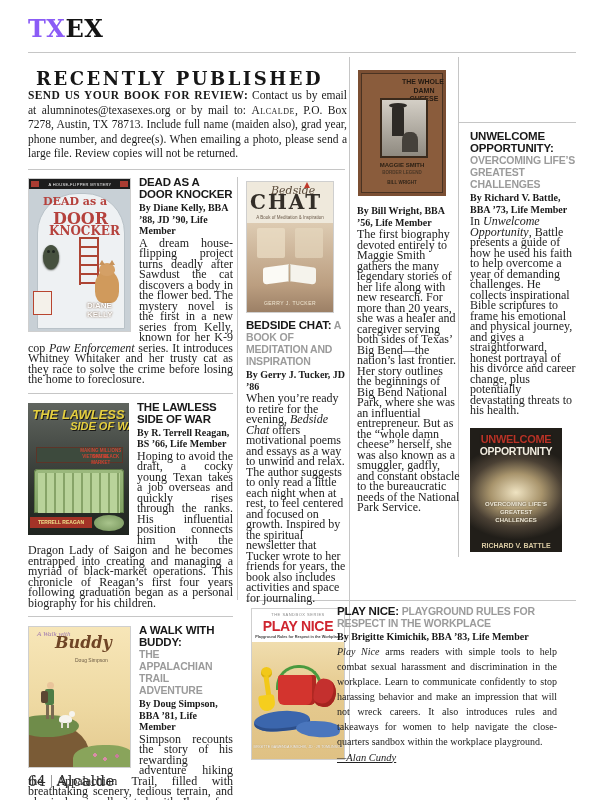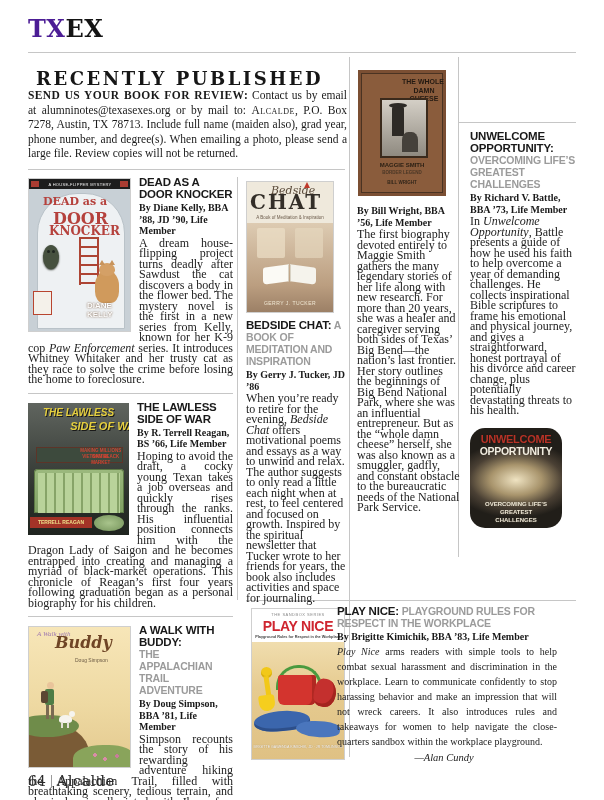--- a/index.html
+++ b/index.html
@@ -2,21 +2,21 @@
 <html><head>
 <meta charset="utf-8">
 <style>
   html,body{margin:0;padding:0;background:#fff;}
   .page{position:relative;width:604px;height:800px;background:#ffffff;overflow:hidden;
         font-family:"Liberation Serif",serif;color:#1d1d1d;}
   .rule{position:absolute;background:#c6c6c6;}
   
   .logo{position:absolute;left:28px;top:14px;font-family:"DejaVu Serif",serif;
         font-weight:700;font-size:24px;letter-spacing:.5px;line-height:30px;}
-  .logo .lg{color:#4c1d95;text-align:right;}
+  .logo .lg{color:#8b5cf6;text-align:right;}
   .logo .lb{color:#141414;}
   .section{position:absolute;left:28px;top:60px;margin:8px;font-family:"DejaVu Serif",serif;
         font-weight:700;font-size:18px;letter-spacing:2.5px;color:#161616;}
   .intro{position:absolute;left:28px;top:88px;width:319px;margin:0;
         font-size:11.5px;line-height:14.6px;text-align:justify;color:#1a1a1a;}
   .intro b{letter-spacing:.4px;}
   .sc{font-variant:small-caps;letter-spacing:.5px;}
   
   .col{position:absolute;}
   .col1{left:28px;top:176px;width:205px;}
@@ -41,27 +41,27 @@
   .cov-dead{width:101px;height:152px;background:#c8d0d6;}
   
   .cov-law{width:101px;height:132px;background:linear-gradient(#60655f,#2c312c 70%,#1f241f);}
   
   .cov-bud{width:101px;height:140px;background:linear-gradient(#f7e6b8,#eed9a2 55%,#e3c98f);}
   
   .cov-bed{width:86px;height:130px;background:#efe9dc;}
   
   .cov-chz{width:88px;height:126px;background:#8a5c3c;box-shadow:inset 0 0 0 3px #7b4f33,inset 0 0 0 4px #4a3322;}
   
-  .cov-unw{width:92px;height:100px;margin-top:12px;
-      background:radial-gradient(ellipse 70% 38% at 50% 52%, #efe3c2 0%, #a8946c 40%, #4a4034 72%, #211e19 100%);border-radius:15px;}
+  .cov-unw{width:92px;height:124px;margin-top:12px;
+      background:radial-gradient(ellipse 70% 38% at 50% 52%, #efe3c2 0%, #a8946c 40%, #4a4034 72%, #211e19 100%);}
   
   .cov-pn{position:absolute;left:251px;top:608px;width:92px;height:150px;background:#fff;}
   .pn-text{position:absolute;left:337px;top:605px;width:220px;}
   .pn-text .bb{font-size:10px;line-height:15px;text-align:justify;}
-  .byline{margin:3px 6px 0 0;text-align:center;font-style:italic;font-size:10.5px;color:#222;}
+  .byline{margin:3px 6px 0 0;text-align:left;font-style:italic;font-size:10.5px;color:#222;text-decoration:underline;}
   
   .footer{position:absolute;left:28px;top:772px;font-family:"DejaVu Serif",serif;color:#2b2b2b;
           display:flex;align-items:center;}
   .footer .num{font-size:14px;}
   .footer .bar{width:1px;height:13px;background:#9a9a9a;margin:0 5px;}
   .footer .mag{font-size:15px;letter-spacing:.2px;}
   i{font-style:italic;}
   .tiny{font-family:"Liberation Sans",sans-serif;}
 </style>
 </head>
@@ -112,21 +112,21 @@
       </div>
       <h3 class="bt">DEAD AS A DOOR KNOCKER</h3>
       <p class="ba">By Diane Kelly, BBA ’88, JD ’90, Life Member</p>
       <p class="bb"><span>A dream house-flipping project turns deadly after Sawdust the cat discovers a body in the flower bed. The mystery novel is the first in a new series from Kelly, known for her K-9 cop </span><i>Paw Enforcement</i><span> series. It introduces Whitney Whitaker and her trusty cat as they race to solve the crime before losing the home to foreclosure.</span></p>
     </section>
 
     <div class="hr1"></div>
 
     <section class="bk">
       <div class="cover covL cov-law">
-        <div style="left:0;top:4px;width:101px;text-align:center;font-family:'Liberation Sans',sans-serif;font-weight:700;font-style:italic;font-size:10px;color:#e5cf3f;text-shadow:1px 1px 0 #1a1a1a;">THE LAWLESS</div>
+        <div style="left:0;top:4px;width:101px;text-align:center;font-family:'Liberation Sans',sans-serif;font-weight:700;font-style:italic;font-size:13px;color:#e5cf3f;text-shadow:1px 1px 0 #1a1a1a;">THE LAWLESS</div>
         <div style="left:0;top:17px;width:101px;text-align:center;font-family:'Liberation Sans',sans-serif;font-weight:700;font-style:italic;font-size:11px;color:#e5cf3f;text-shadow:1px 1px 0 #1a1a1a;padding-left:28px;">SIDE OF WAR</div>
         <div style="left:8px;top:44px;width:85px;height:14px;background:#3d4a3d;border:1px solid #5c3428;text-align:center;font-family:'Liberation Sans',sans-serif;font-weight:700;font-size:4.5px;line-height:6px;color:#cf4433;">
             <span>MAKING MILLIONS ON THE</span>
             <br>
             <span>VIETNAM BLACK MARKET</span>
           </div>
         <div style="left:6px;top:66px;width:90px;height:44px;background:linear-gradient(#9cb97e,#7fa062);border-radius:4px 4px 0 0;box-shadow:inset 0 0 0 1px #5d7a45;"></div>
         <div style="left:10px;top:70px;width:82px;height:40px;background:repeating-linear-gradient(90deg,#b9d39a 0 7px,#87a468 7px 9px);"></div>
         <div style="left:2px;top:114px;width:62px;height:11px;background:#a33327;text-align:center;font-family:'Liberation Sans',sans-serif;font-weight:700;font-size:5px;line-height:11px;color:#efe08a;">TERRELL REAGAN</div>
         <div style="left:66px;top:112px;width:30px;height:16px;background:radial-gradient(#a9c48c,#74935a);border-radius:50%;"></div>

